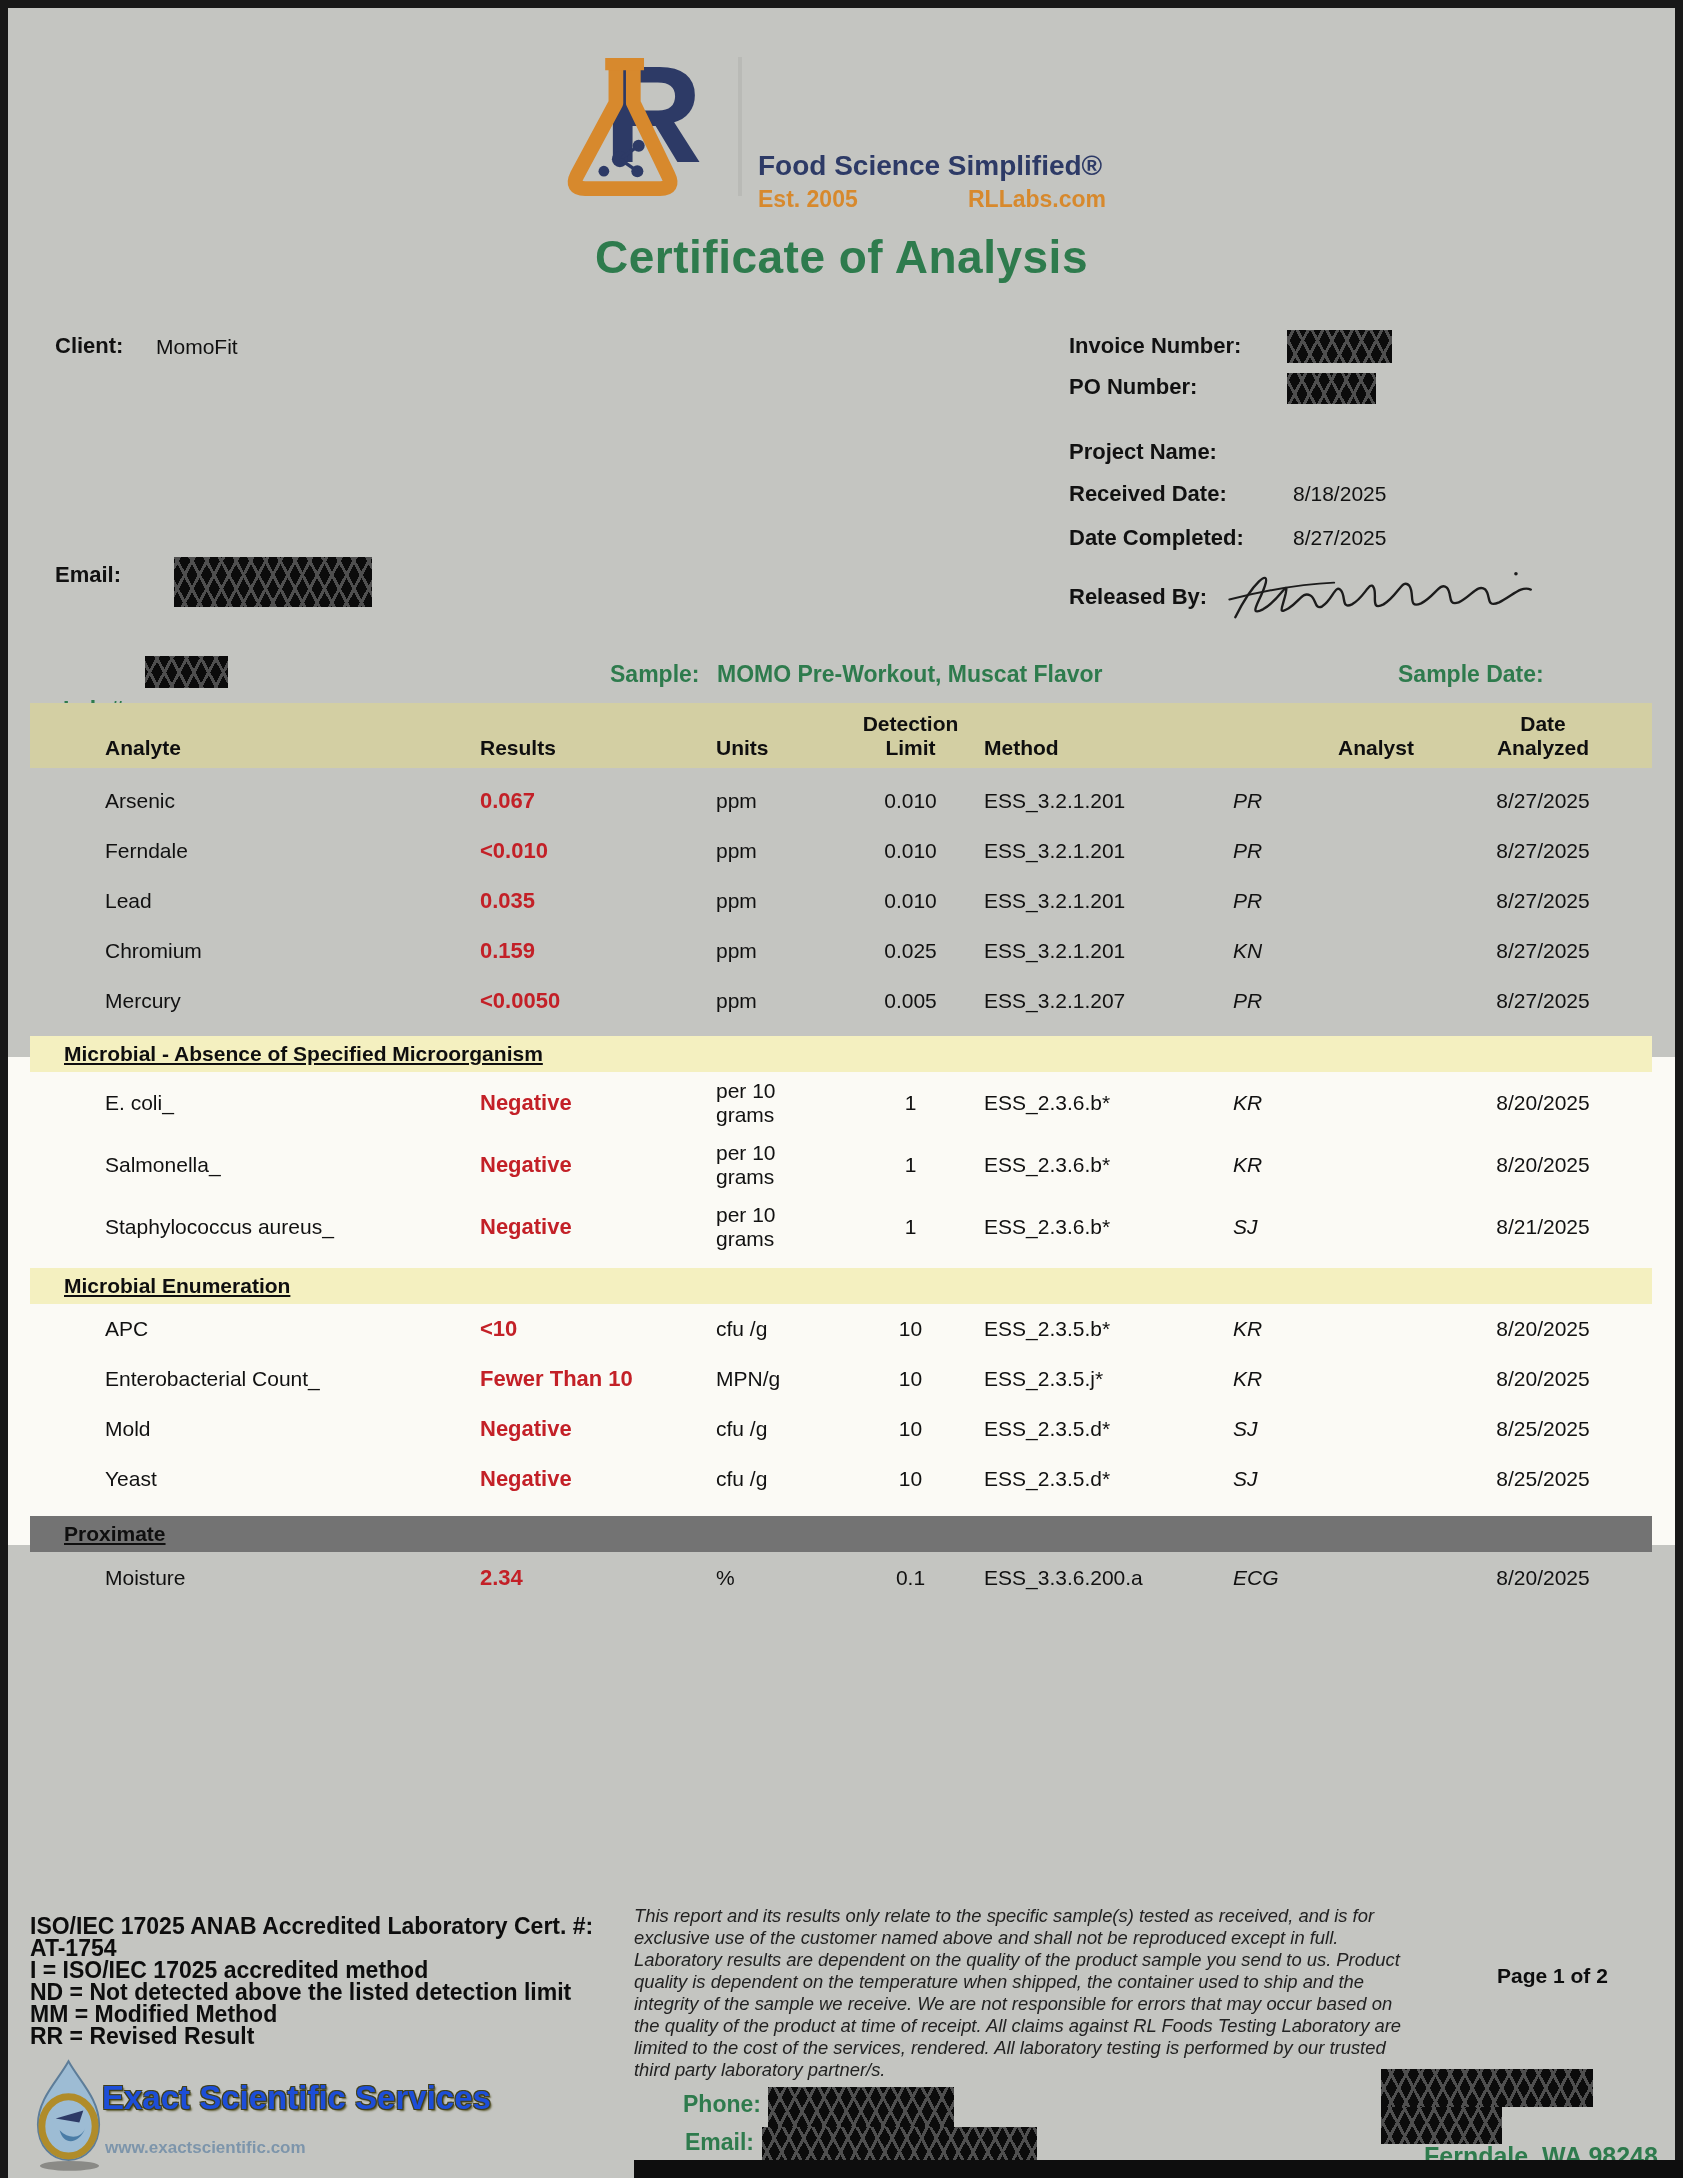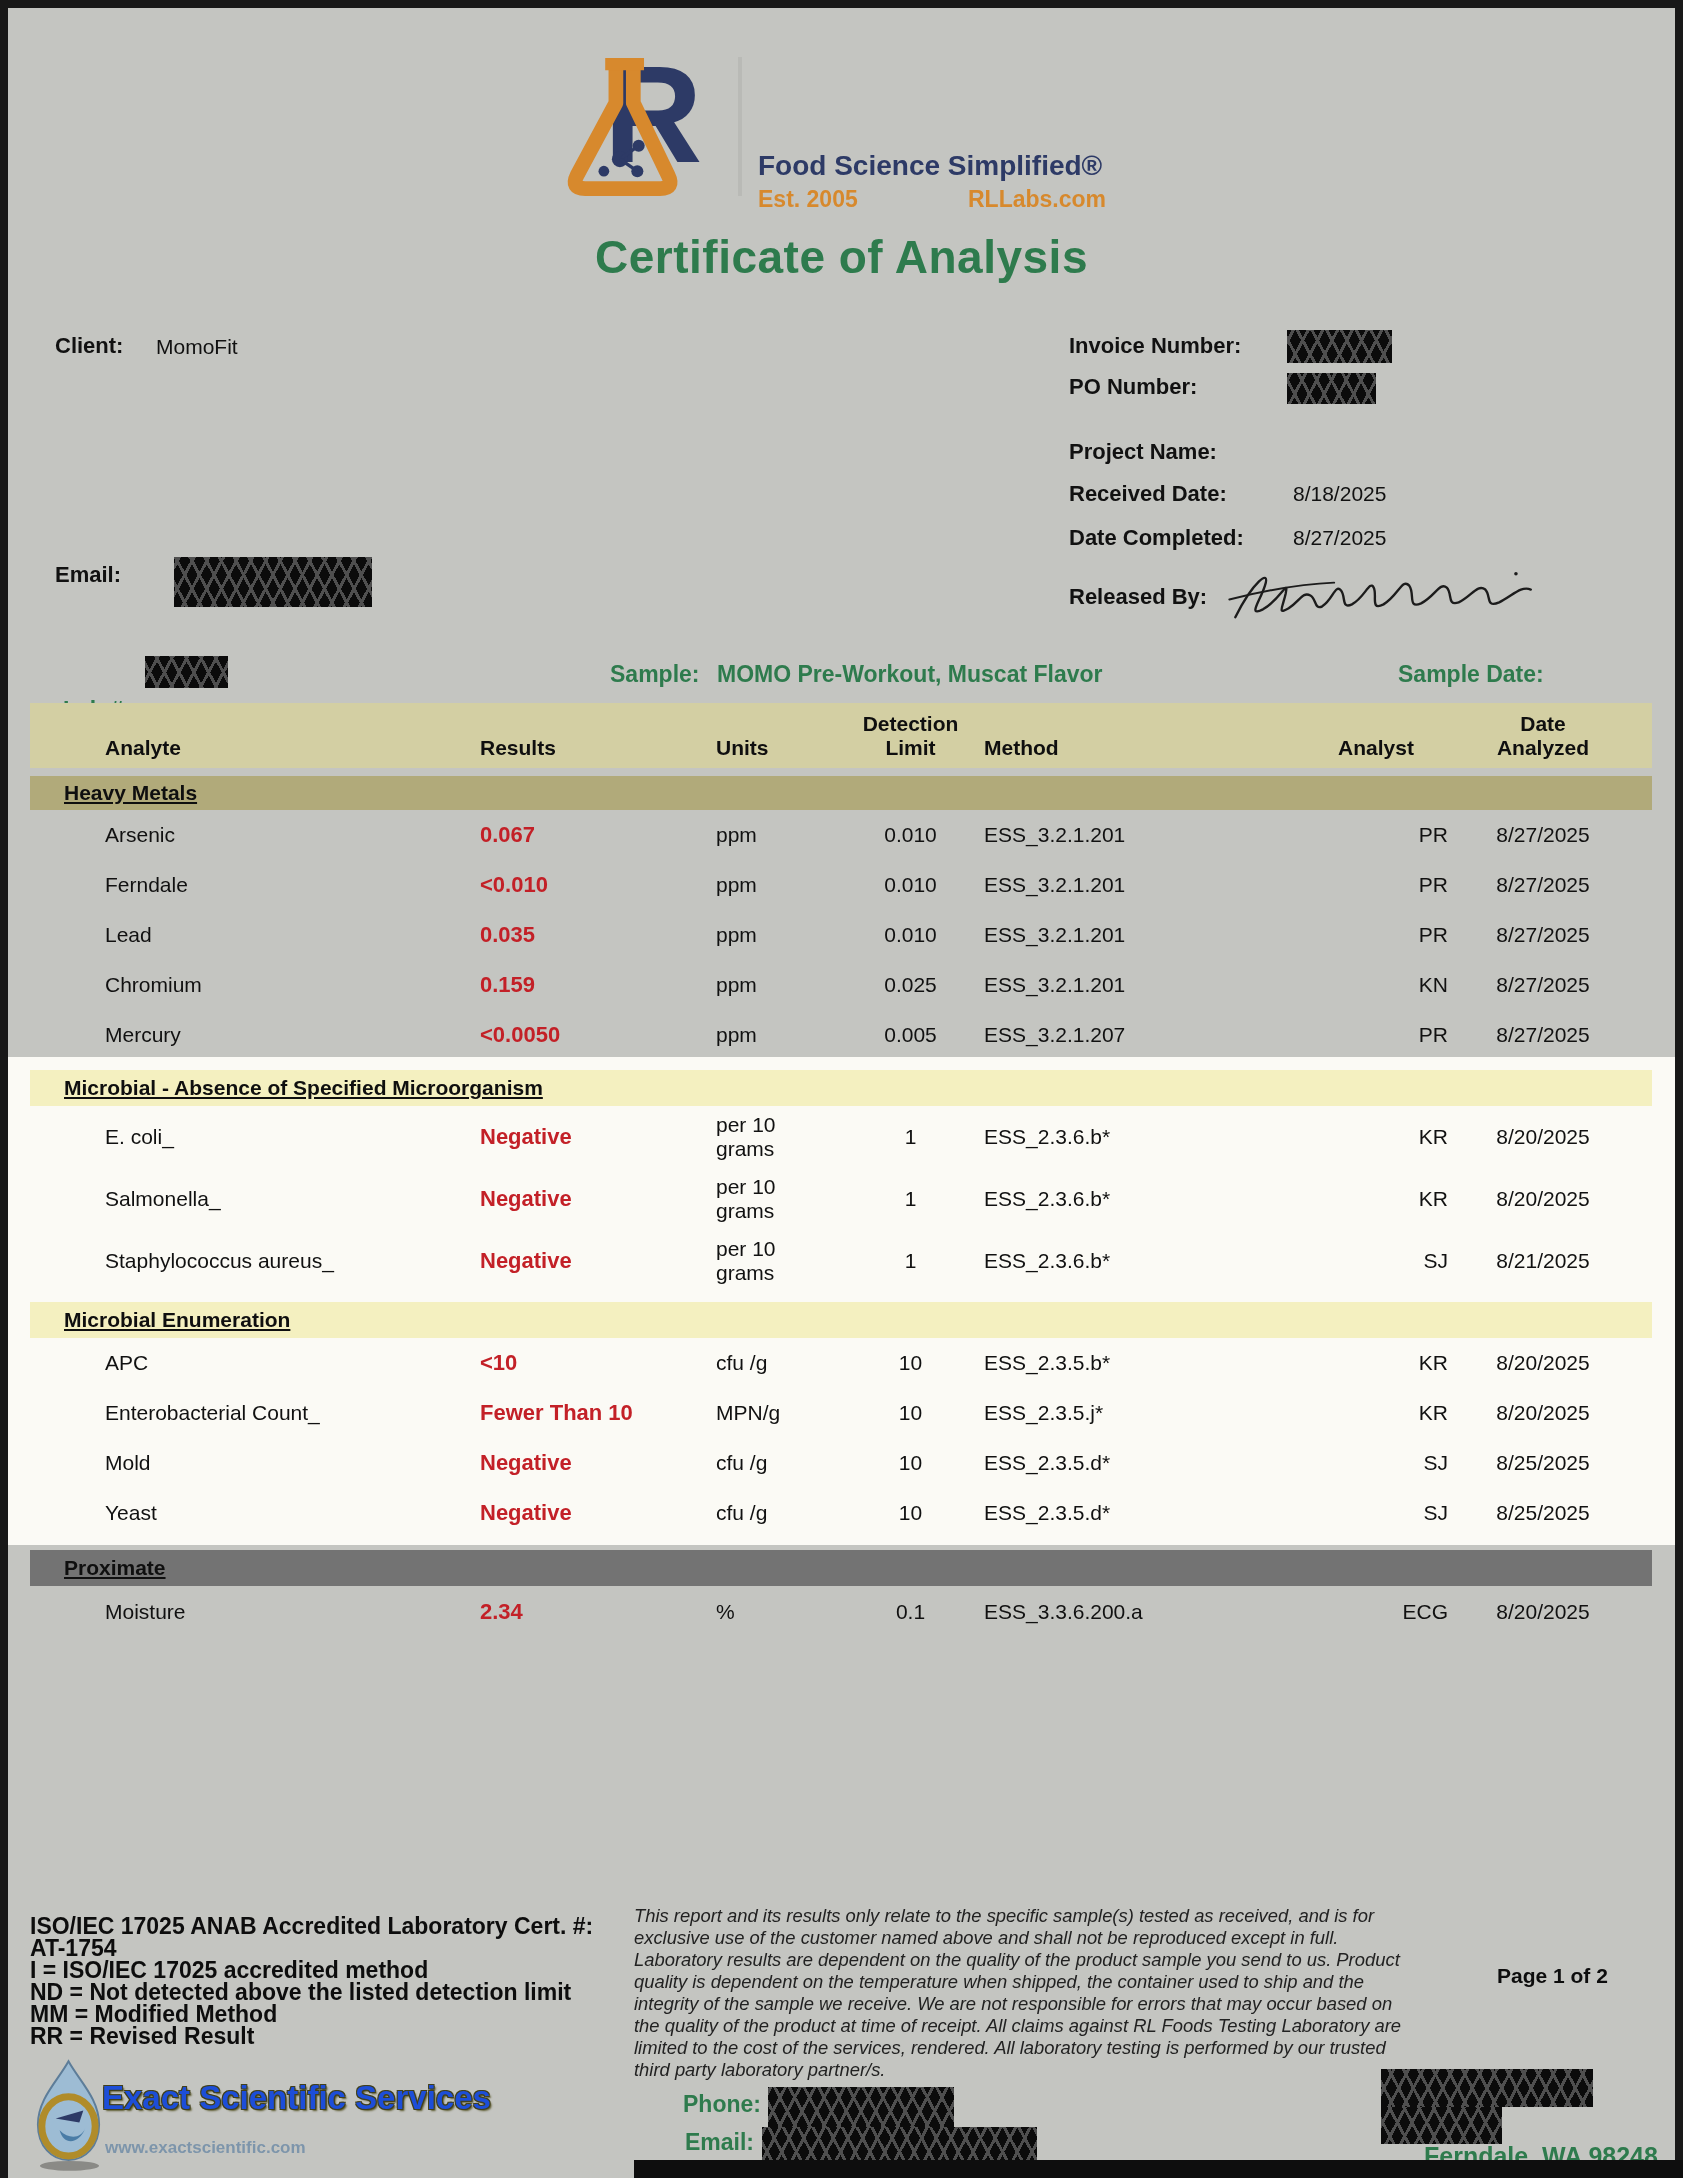--- a/index.html
+++ b/index.html
@@ -47,21 +47,21 @@
              font-size:21px;font-weight:bold;text-decoration:underline;color:#0f0f0f;white-space:nowrap;}
   .trow{position:relative;}
   .h50{height:50px;} .h52{height:51px;} .h63{height:62px;}
   .g8{height:8px;} .g10{height:10px;} .g12{height:12px;}
   .cell{position:absolute;top:50%;transform:translateY(-50%);font-size:21px;color:#111;}
   .c-analyte{left:75px;}
   .c-results{left:450px;font-weight:bold;color:#c32027;font-size:22px;}
   .c-units{left:686px;width:111px;line-height:1.15;}
   .c-det{left:811px;width:139px;text-align:center;}
   .c-method{left:954px;}
-  .c-analyst{left:1260px;width:158px;text-align:right;}
+  .c-analyst{left:1203px;width:158px;text-align:left;font-style:italic;}
   .c-date{left:1414px;width:198px;text-align:center;}
   .pre{white-space:pre-line;text-align:center;line-height:1.15;}
 
   
   .iso-block{position:absolute;left:30px;top:1915px;width:604px;font-size:23px;font-weight:bold;line-height:22px;color:#0d0d0d;}
   .disclaimer{position:absolute;left:634px;top:1905px;width:782px;font-size:18.4px;font-style:italic;
               line-height:22px;color:#222;}
   .page-num{position:absolute;left:1497px;top:1964px;font-size:21px;font-weight:bold;color:#0d0d0d;}
 
   .ess-name{position:absolute;left:102px;top:2079px;font-size:33px;font-weight:bold;color:#1d4ed8;
@@ -138,23 +138,20 @@
       <span class="hcell" style="left:686px;">Units</span>
       <span class="hcell pre" style="left:811px;width:139px;">Detection
 Limit</span>
       <span class="hcell" style="left:954px;">Method</span>
       <span class="hcell" style="left:1267px;width:158px;text-align:center;">Analyst</span>
       <span class="hcell pre" style="left:1414px;width:198px;">Date
 Analyzed</span>
     </div>
     <div class="g8"></div>
 
-    <div class="band olive">
-      <span class="sec-title">Heavy Metals</span>
-    </div>
     <div class="trow h50">
       <span class="cell c-analyte">Arsenic</span>
       <span class="cell c-results">0.067</span>
       <span class="cell c-units">ppm</span>
       <span class="cell c-det">0.010</span>
       <span class="cell c-method">ESS_3.2.1.201</span>
       <span class="cell c-analyst">PR</span>
       <span class="cell c-date">8/27/2025</span>
     </div>
     <div class="trow h50">

